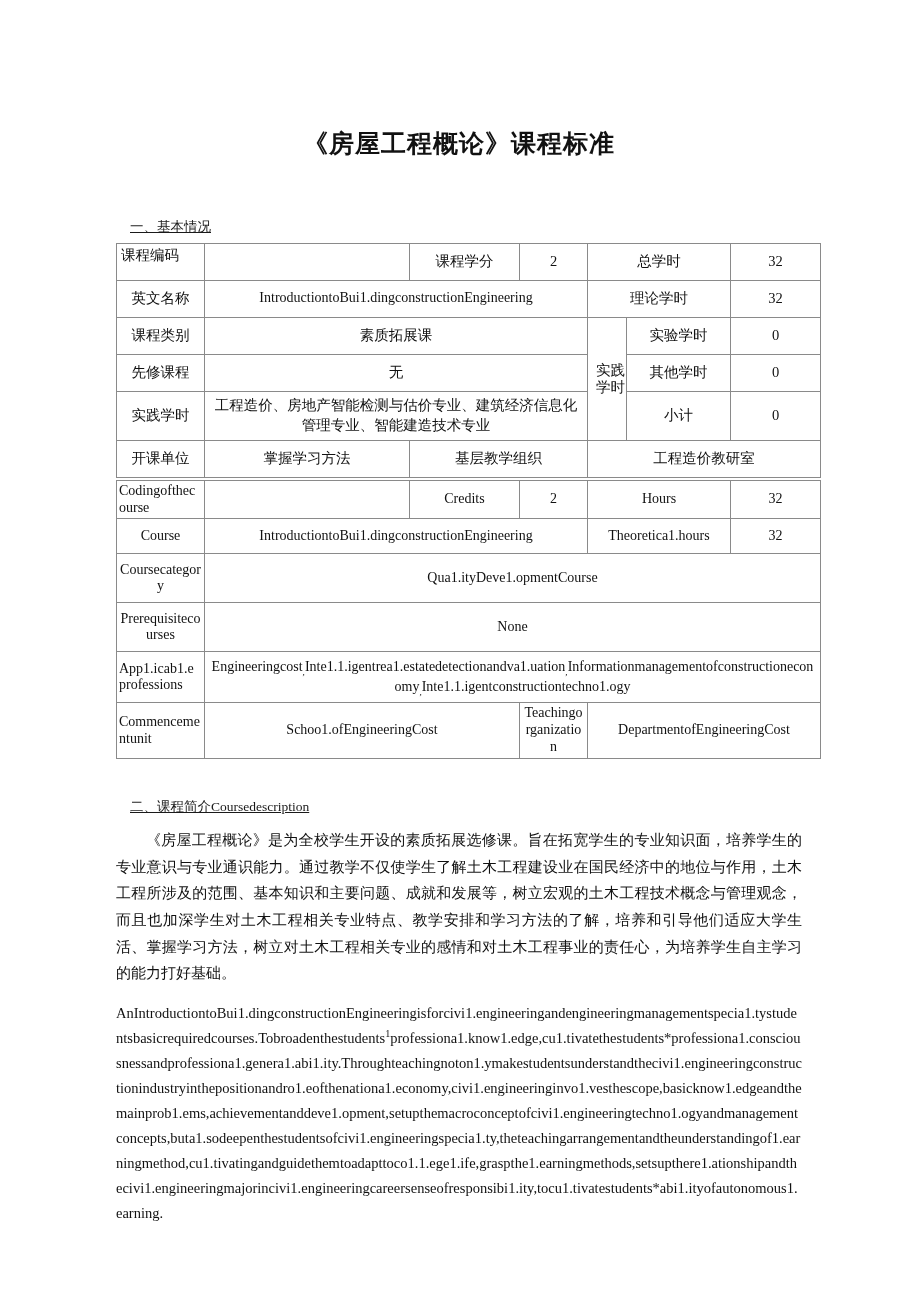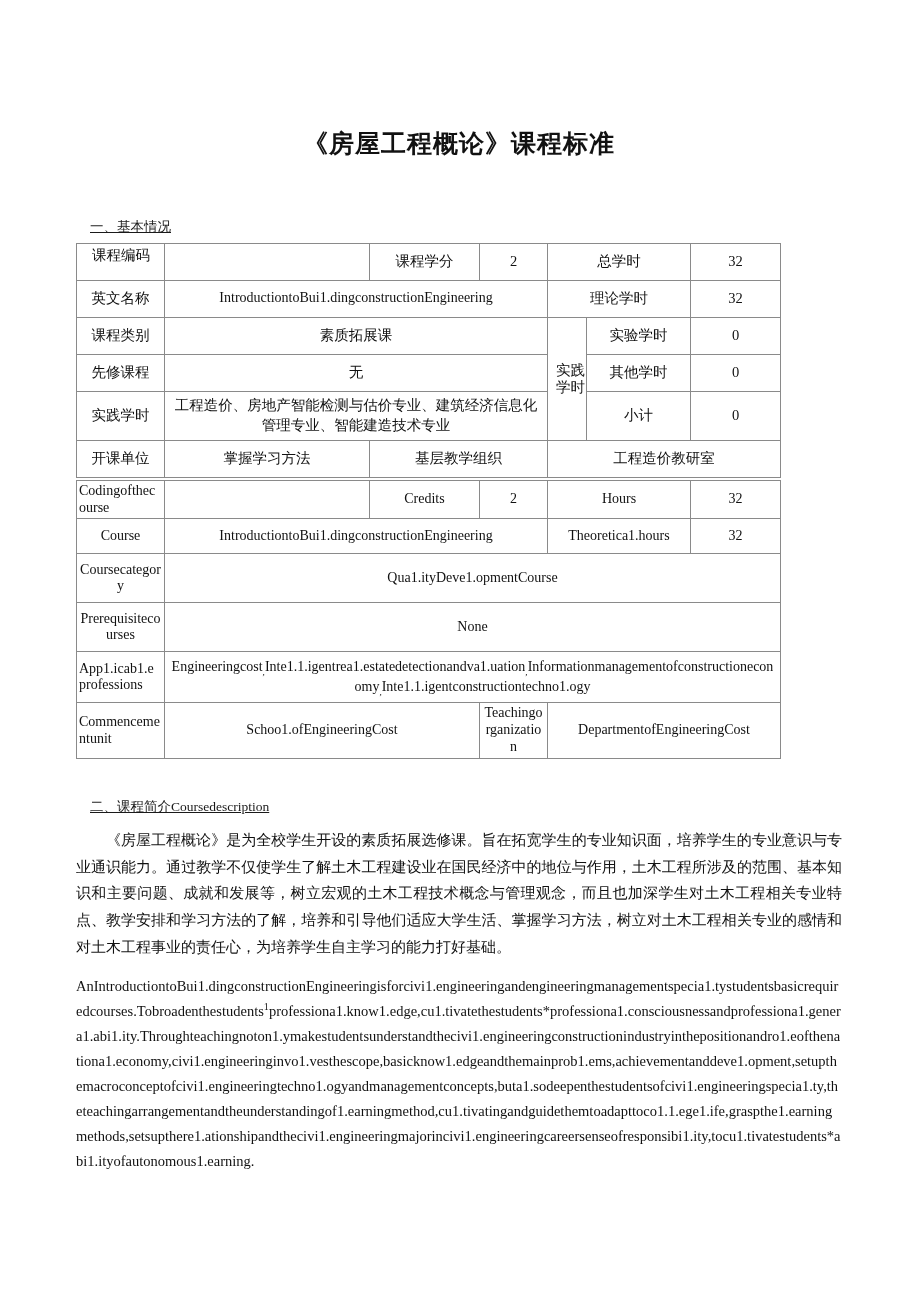--- a/index.html
+++ b/index.html
@@ -12,21 +12,21 @@
     height: 1301px;
     font-family: "Liberation Serif", "DejaVu Serif", serif;
     color: #000000;
     overflow: hidden;
   }
   .page {
     position: relative;
     width: 918px;
     height: 1301px;
     box-sizing: border-box;
-    padding: 0 76px;
+    padding: 0 116px;
   }
 
   
   .doc-title {
     text-align: center;
     font-size: 25px;
     font-weight: bold;
     letter-spacing: 1px;
     margin: 0;
     padding-top: 128px;
@@ -72,21 +72,21 @@
     padding: 2px 3px;
     line-height: 1.35;
     color: #111;
   }
   
   .tbl-cn td {
     font-size: 14.5px;
     height: 32px;
   }
   .tbl-cn td.tall { height: 44px; }
-  .tbl-cn td.top-align { vertical-align: top; text-align: center; padding-left: 4px; }
+  .tbl-cn td.top-align { vertical-align: top; text-align: left; padding-left: 4px; }
   .tbl-cn td.en-val { font-size: 14px; }
   .tbl-cn td.vertical-label {
     font-size: 14.5px;
     line-height: 1.15;
     padding: 2px 1px;
     word-break: break-all;
     text-align: right;
   }
 
   

